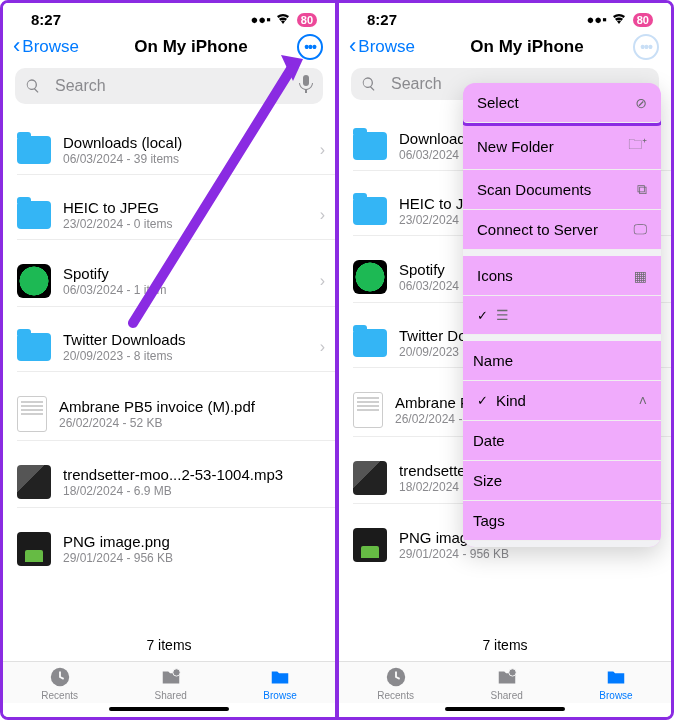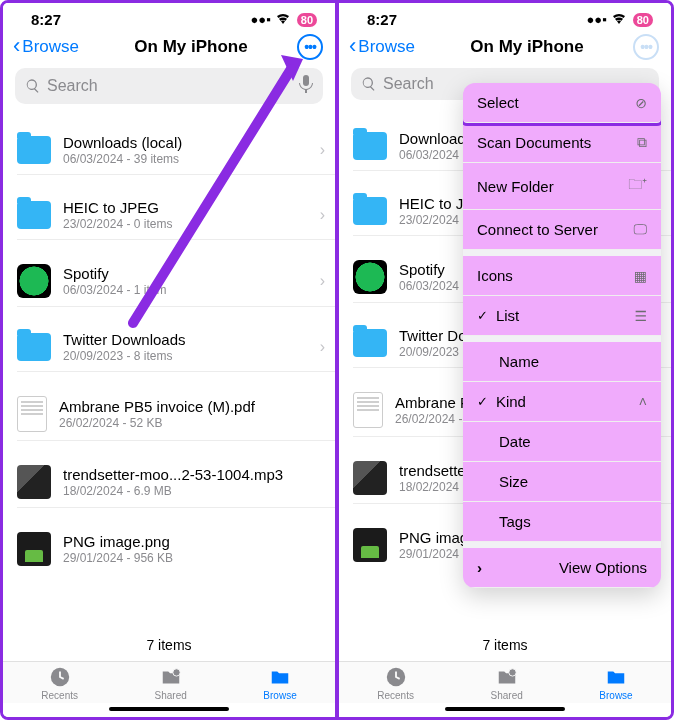--- a/index.html
+++ b/index.html
@@ -81,21 +81,21 @@
   .more-dimmed { border-color: #c9dff6; color:#c9dff6; }
   .nav-right { min-width: 30px; display:flex; justify-content:flex-end; }
   
   .search {
     margin: 2px 12px 6px;
     background: #eeeeef;
     border-radius: 10px;
     display: flex;
     align-items: center;
     padding: 7px 10px;
-    gap: 6px;
+    gap: 14px;
     color: #8a8a8e;
     font-size: 16px;
   }
   .search svg.mag { width:16px; height:16px; fill:#8a8a8e; }
   .search .mic { margin-left:auto; }
   
   .list { flex:1; display:flex; flex-direction:column; padding-left:14px; }
   .row {
     display:flex; align-items:center;
     gap:12px;
@@ -180,21 +180,21 @@
     padding:11px 14px;
     font-size:15px;
     border-bottom:1px solid #efefef;
   }
   .menu .group-gap { height:6px; background:#f1f1f4; border:none; }
   .menu .mrow.selected::before{
     content:"✓"; margin-right:8px; font-size:13px;
   }
   .menu .mrow.selected { justify-content:flex-start; }
   .menu .mrow.selected .lbl{flex:1;}
-  .menu .mrow.sub { padding-left:36px;text-align:right; }
+  .menu .mrow.sub { padding-left:10px;text-align:right; }
   .menu .mrow .ico { color:#6b6b6f; font-size:14px; }
   .menu .mrow.vopt::before{
     content:"›"; margin-right:10px; font-weight:600;
   }
   .highlight {
     outline:3px solid #8a2be2;
     border-radius:4px;
   }
   
 </style>
@@ -463,55 +463,51 @@
     </div>
   </div>
   <div class="home-ind"></div>
 
   <div class="menu">
     <div class="mrow highlight">
       <span class="lbl">Select</span>
       <span class="ico">⊘</span>
     </div>
     <div class="mrow">
+      <span class="lbl">New Folder</span>
+      <span class="ico">🗀⁺</span>
+    </div>
+    <div class="mrow">
       <span class="lbl">Scan Documents</span>
       <span class="ico">⧉</span>
-    </div>
-    <div class="mrow">
-      <span class="lbl">New Folder</span>
-      <span class="ico">🗀⁺</span>
     </div>
     <div class="mrow">
       <span class="lbl">Connect to Server</span>
       <span class="ico">🖵</span>
     </div>
     <div class="group-gap"></div>
     <div class="mrow">
       <span class="lbl">Icons</span>
       <span class="ico">▦</span>
     </div>
     <div class="mrow selected">
-      <span class="lbl">List</span>
       <span class="ico">☰</span>
     </div>
     <div class="group-gap"></div>
     <div class="mrow sub">
       <span class="lbl">Name</span>
     </div>
     <div class="mrow selected">
       <span class="lbl">Kind</span>
       <span class="ico">˄</span>
     </div>
     <div class="mrow sub">
       <span class="lbl">Date</span>
     </div>
     <div class="mrow sub">
       <span class="lbl">Size</span>
     </div>
     <div class="mrow sub">
       <span class="lbl">Tags</span>
     </div>
     <div class="group-gap"></div>
-    <div class="mrow vopt">
-      <span class="lbl">View Options</span>
-    </div>
   </div>
 </div>
 
 </body></html>

